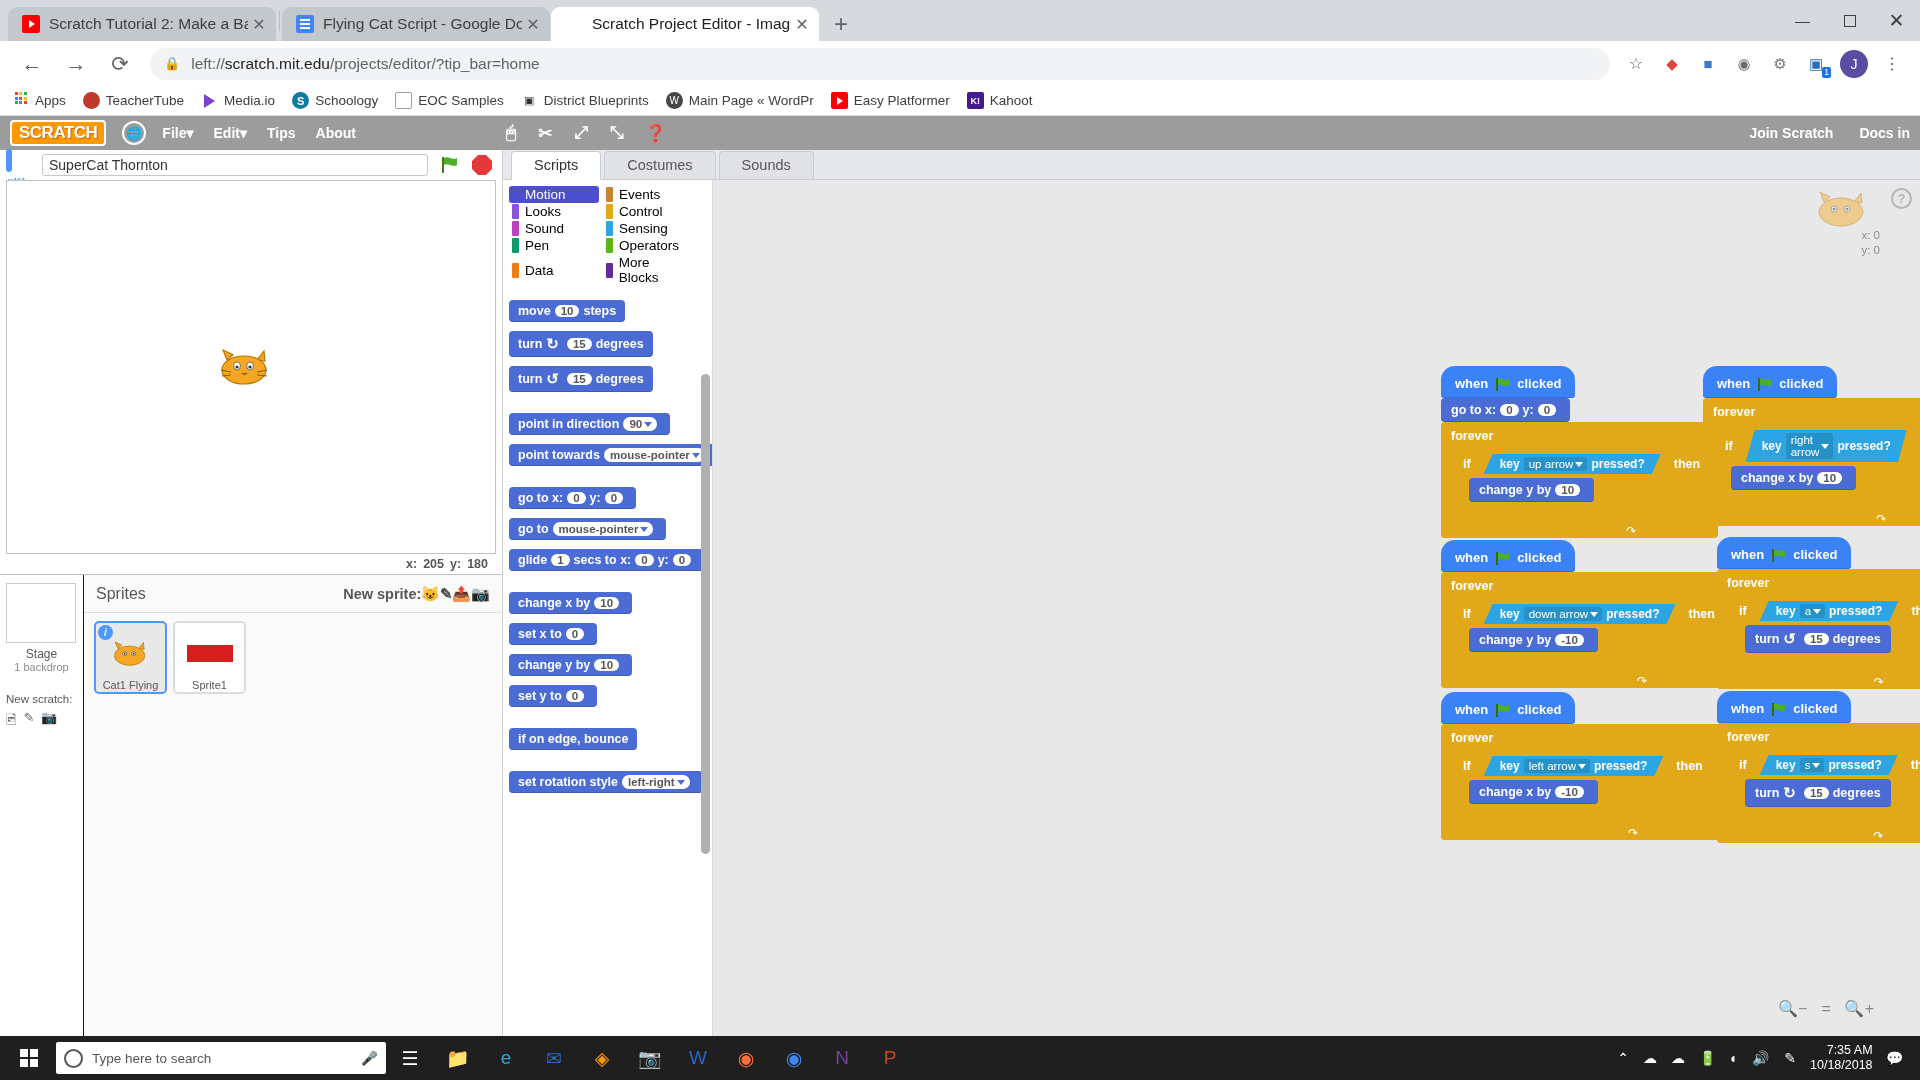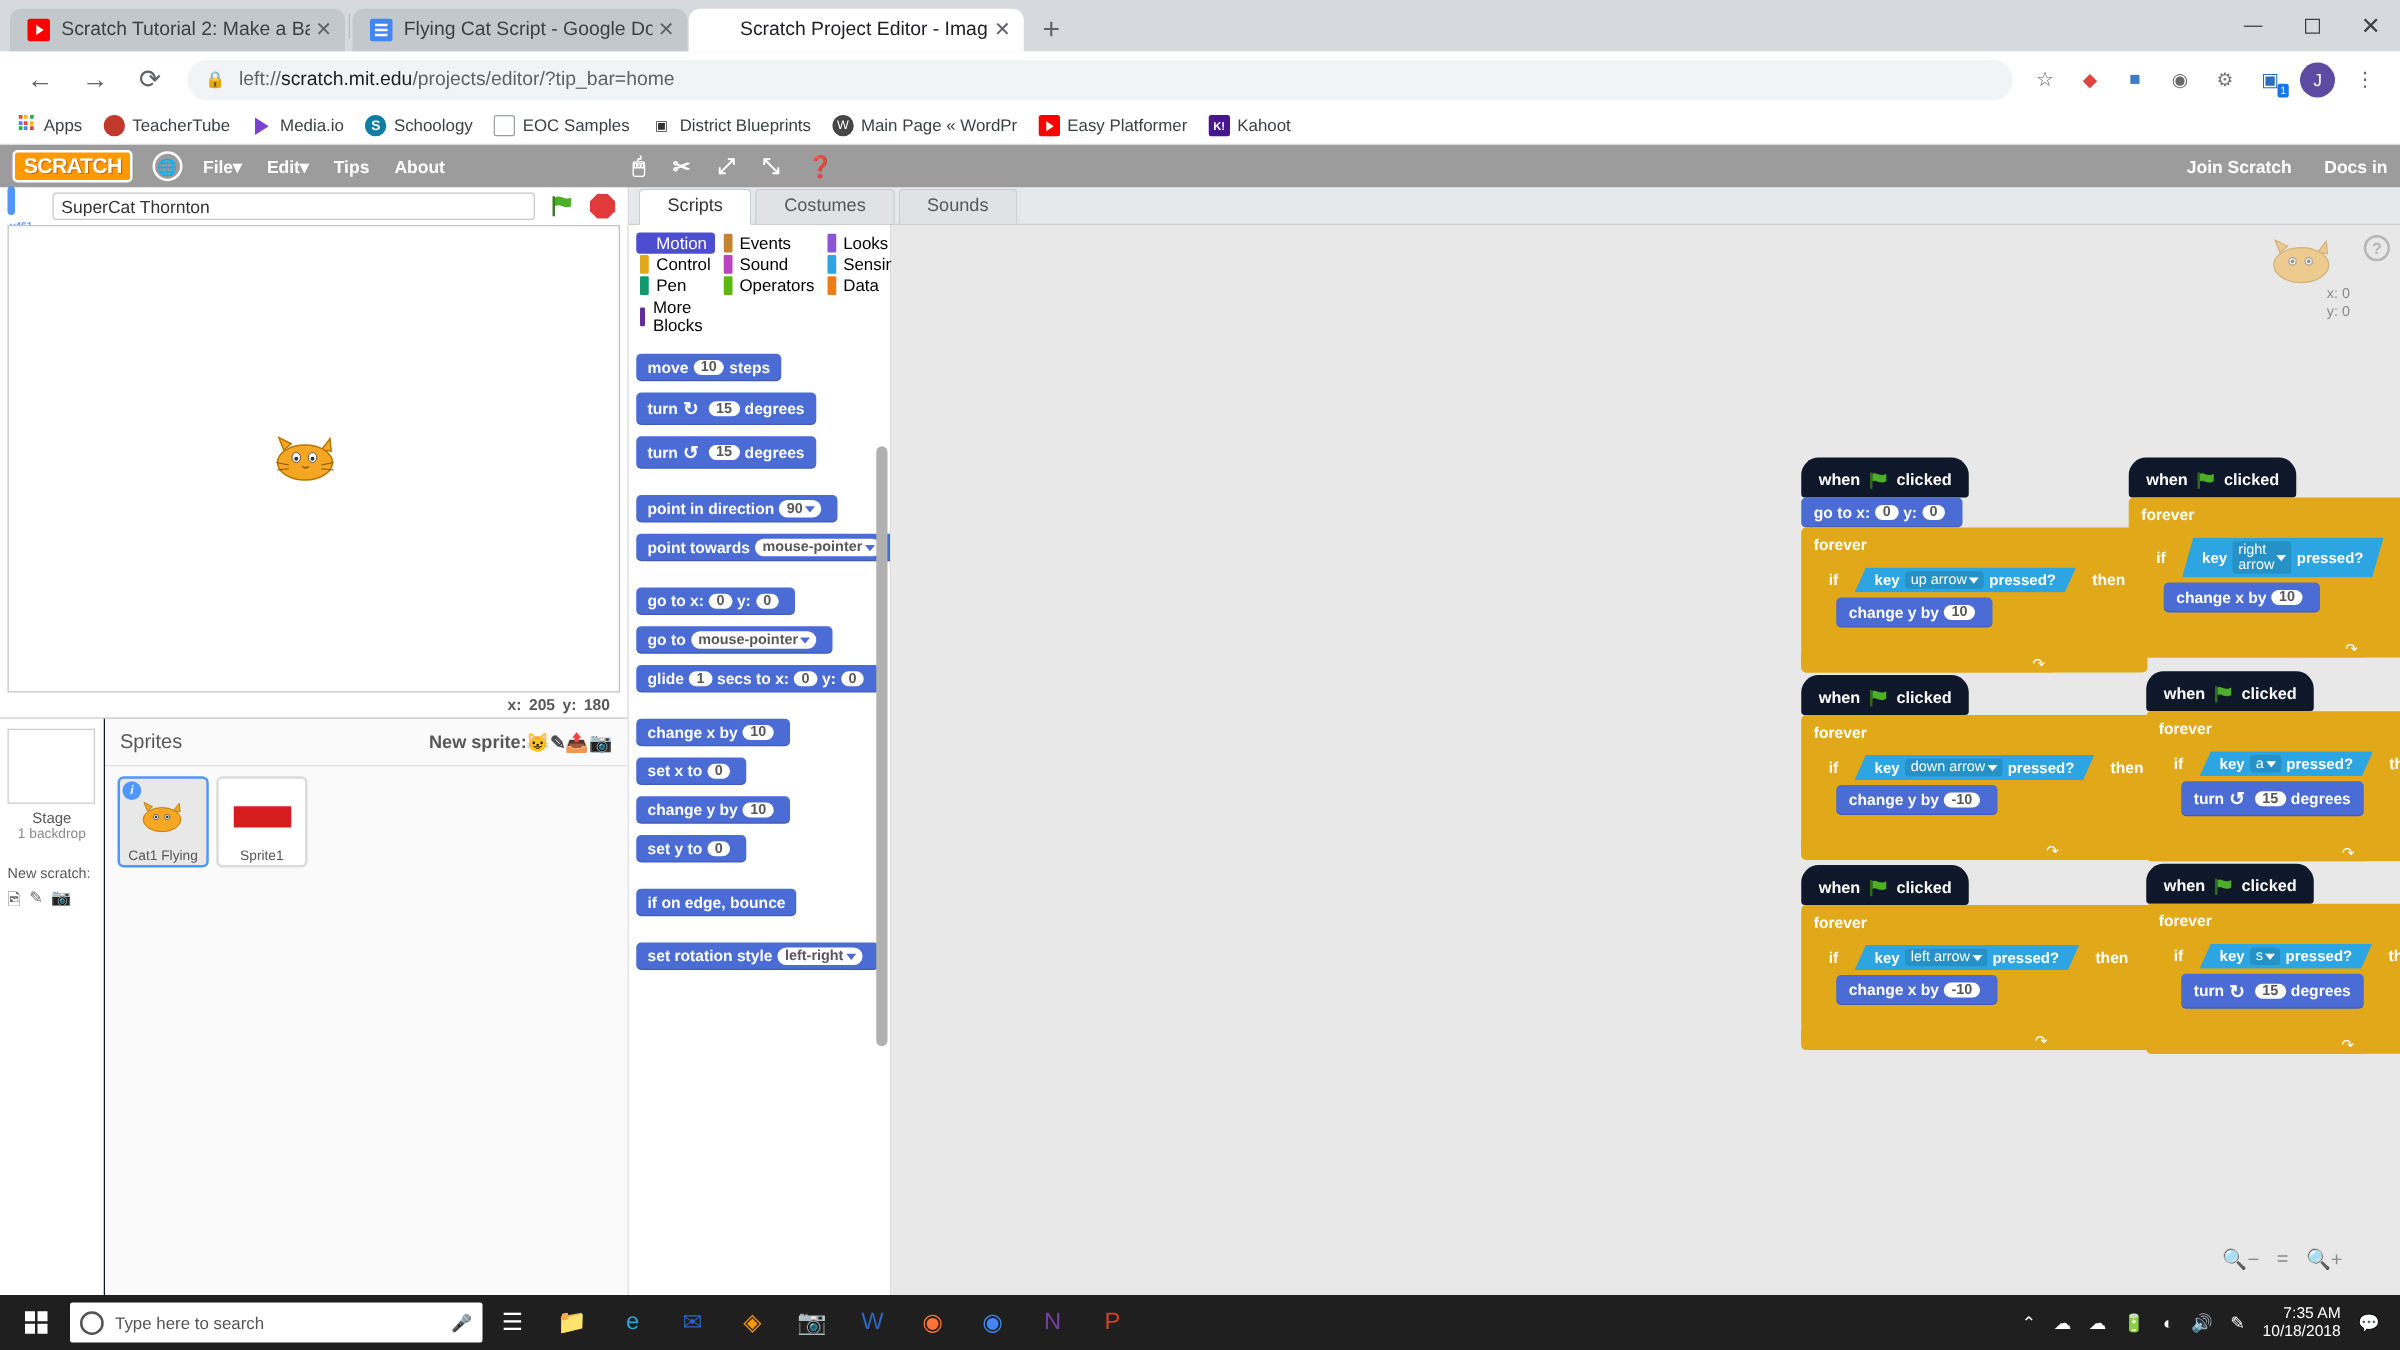--- a/index.html
+++ b/index.html
@@ -126,21 +126,21 @@
   .right-col { flex: 1; display: flex; flex-direction: column; min-width: 0; }
   .tabs-row { height: 30px; background: #e6e8eb; display: flex; align-items: flex-end; padding-left: 8px;
     border-bottom: 1px solid #c8cdd1;}
   .stab { padding: 5px 22px 6px; font-size: 14.5px; color: #575757; background: #e0e2e5;
     border: 1px solid #c8cdd1; border-bottom: none; border-radius: 4px 4px 0 0; margin-right: 3px;}
   .stab.active { background: #fff; color: #333; border-bottom: 1px solid #fff; margin-bottom: -1px;}
   .editor-row { flex: 1; display: flex; min-height: 0; }
 
   .palette { width: 210px; background: #fff; border-right: 1px solid #d8d8d8; display: flex;
     flex-direction: column; position: relative;}
-  .cat-grid { display: grid; grid-template-columns: 1fr 1fr 1fr; padding: 6px 19px 8px 6px; gap: 0px 4px;}
+  .cat-grid { display: grid; grid-template-columns: 1fr 1fr; padding: 6px 19px 8px 6px; gap: 0px 4px;}
   .cat { display: flex; align-items: center; font-size: 13.5px; color: #000000; padding: 1px 3px;
     border-radius: 3px; }
   .cat.sel { background: #4d4dd0; color: #fff; }
   .cat .swatch { width: 7px; height: 15px; margin-right: 6px; border-radius: 1px; }
   .cat.sel .swatch { background: #4d4dd0 !important; }
   .blocks-scroll { flex: 1; overflow: hidden; padding: 6px 0 0 6px; position: relative; }
   .pscroll { position: absolute; right: 2px; top: 80px; width: 9px; height: 480px; background: #b0b0b0;
     border-radius: 5px;}
 
   
@@ -165,21 +165,21 @@
   .watermark { position: absolute; right: 48px; top: 8px; width: 58px; height: 46px; opacity: 0.45; }
   .coord-ro { position: absolute; right: 40px; top: 48px; font-size: 11.5px; color: #8a8a8a; line-height: 15px;}
   .helpbtn { position: absolute; right: 8px; top: 8px; width: 21px; height: 21px; border-radius: 50%;
     border: 2px solid #b5b5b5; color: #b5b5b5; font-size: 13px; font-weight: bold;
     display:flex;align-items:center;justify-content:center;}
   .zoomctl { position: absolute; right: 46px; bottom: 18px; display: flex; gap: 14px; align-items: center;
     color: #8a8a8a; font-size: 16px; }
 
   
   .script { position: absolute; }
-  .hat { background: #0f172a; border-radius: 14px 14px 3px 3px; padding: 10px 14px 7px; display:inline-flex;
+  .hat { background: #3b82f6; border-radius: 14px 14px 3px 3px; padding: 10px 14px 7px; display:inline-flex;
     align-items:center; font-size:13px; font-weight:bold; color:#fff; min-width:110px;
     box-shadow: inset 0 -1px 0 rgba(0,0,0,0.12);}
   .flag-glyph { display:inline-block; width:15px; height:14px; margin:0 7px; position: relative; }
   .stackblk { font-size:12.5px; font-weight:bold; color:#fff; padding:5px 10px; border-radius:4px;
     display:inline-flex; align-items:center; box-shadow: inset 0 -1px 0 rgba(0,0,0,0.15);}
   .cwrap { background:#e1a91a; border-radius:4px; padding: 5px 0 0 0; position:relative; }
   .cwrap-label { font-size:12.5px; font-weight:bold; color:#fff; padding: 2px 10px 6px; display:block;}
   .cwrap-inner { margin-left: 14px; }
   .cwrap-foot { height: 16px; background:#e1a91a; border-radius: 0 4px 4px 4px; position:relative;}
   .arrow-loop { position:absolute; right:10px; top:2px; color:#fff; font-size:12px; }

